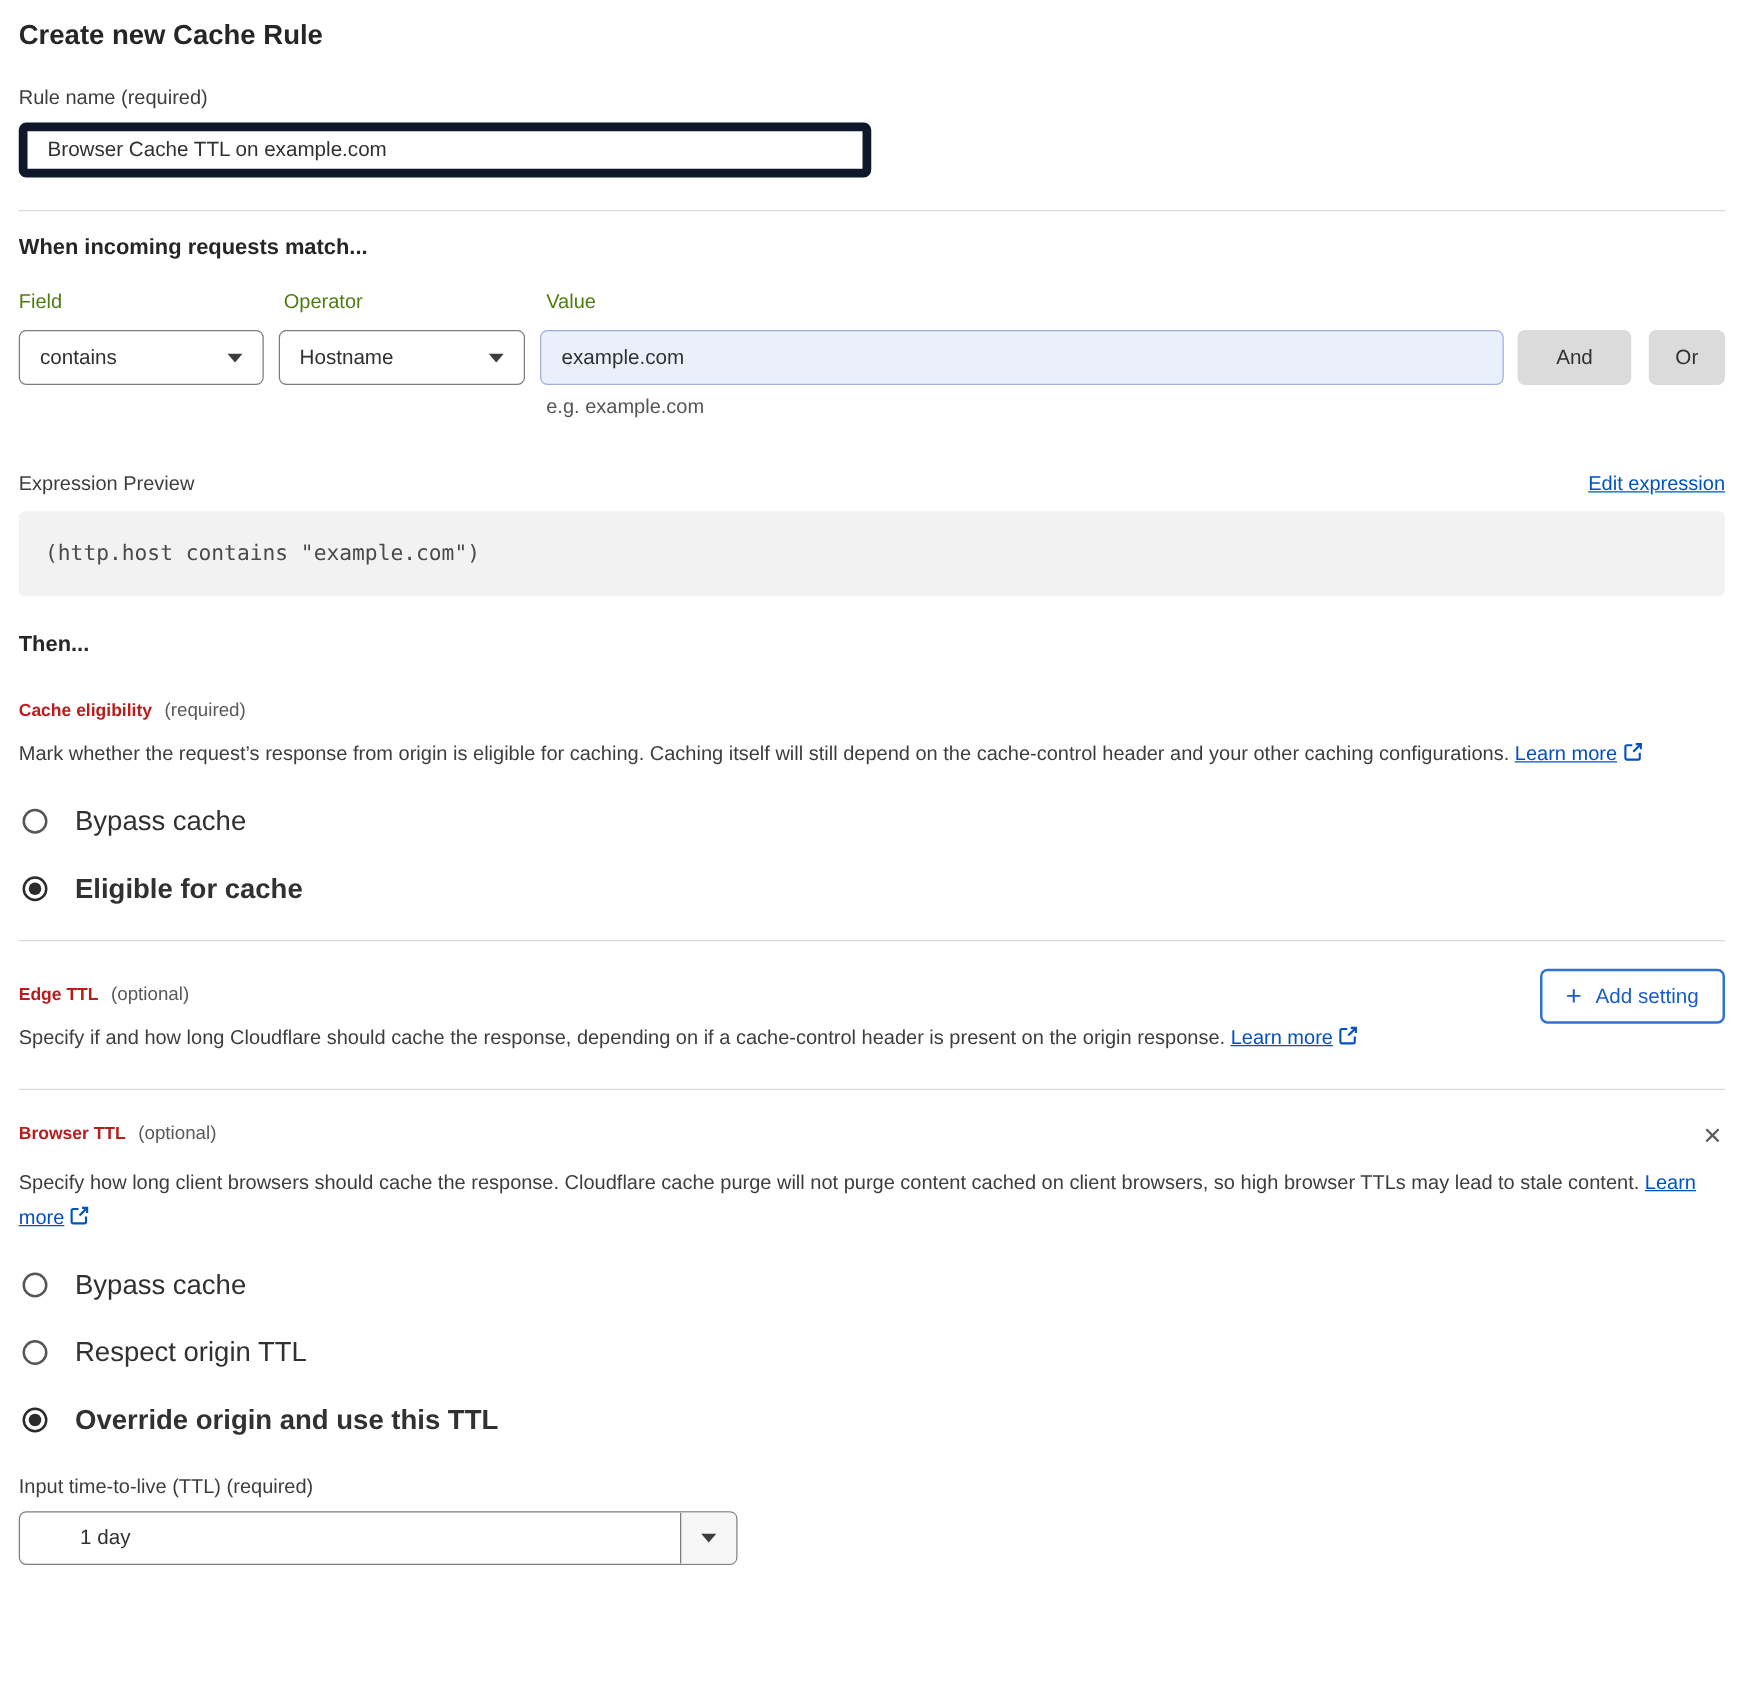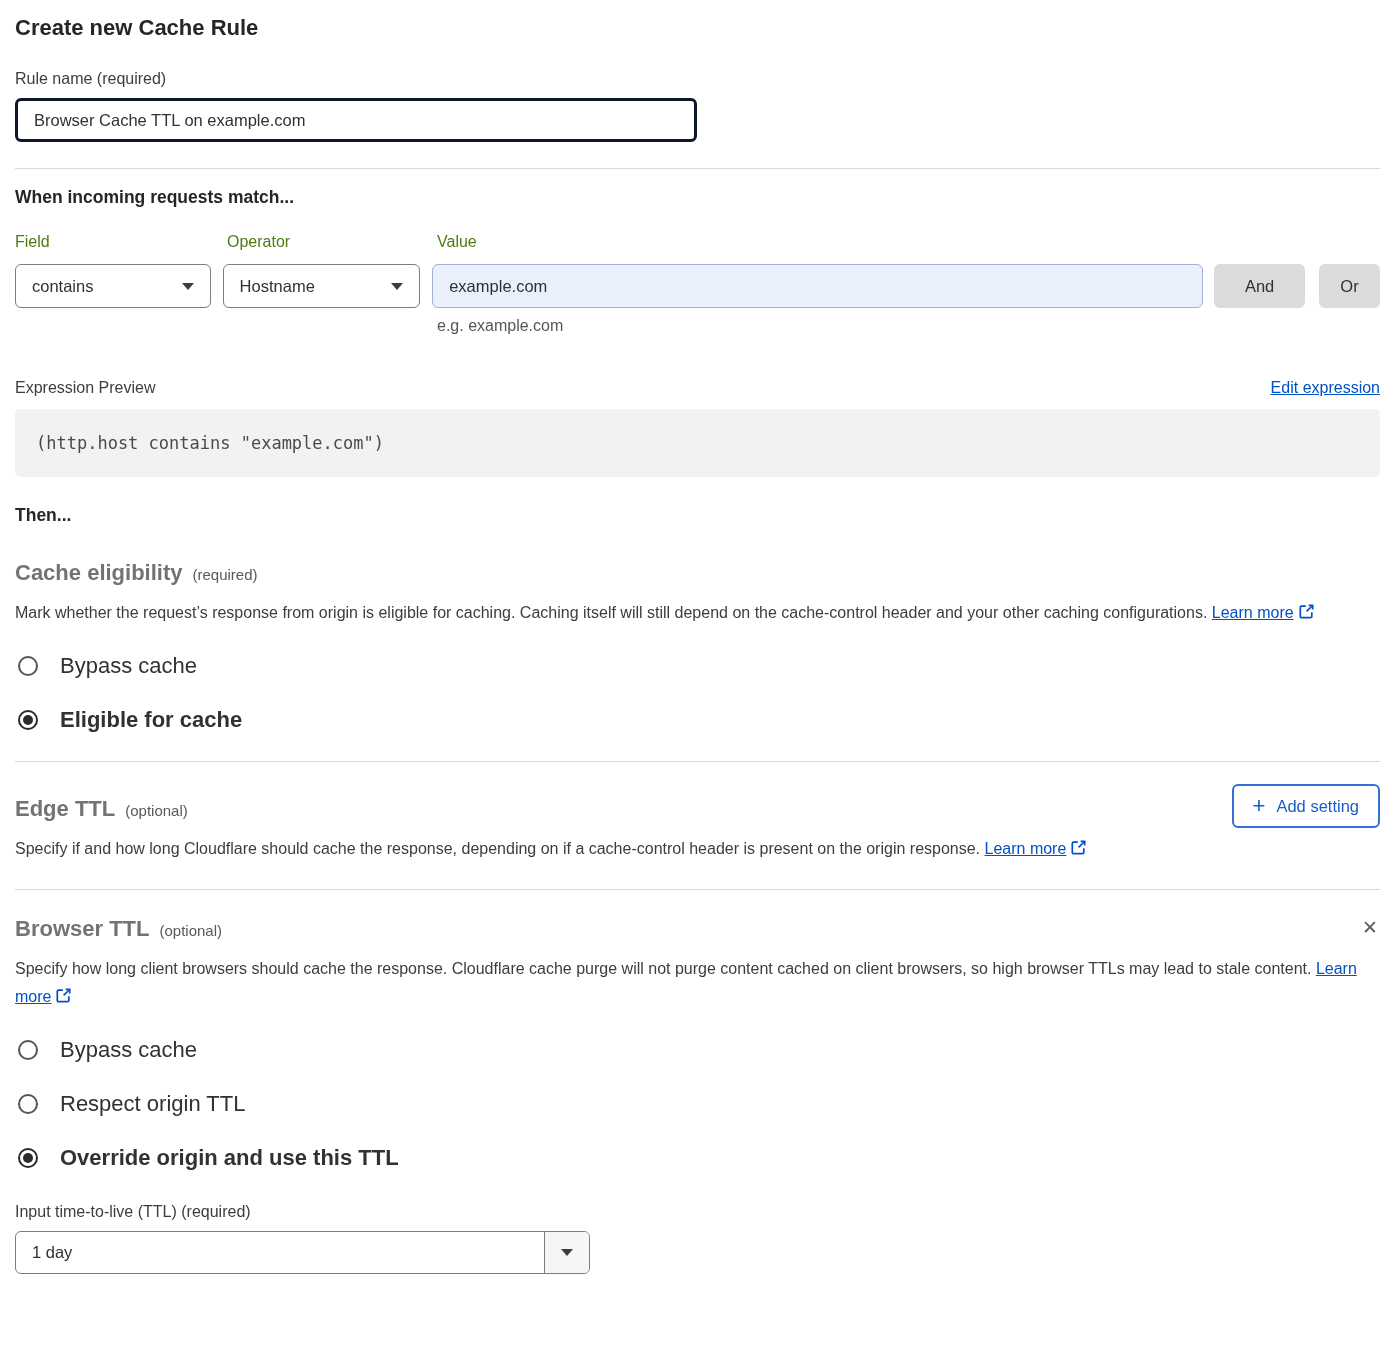--- a/index.html
+++ b/index.html
@@ -19,21 +19,21 @@
     line-height: 28px;
   }
 
   .field-label { margin-top: 28px; font-size: 16px; color: #3d3d3d; }
 
   .text-input {
     display: block;
     margin-top: 10px;
     height: 44px;
     width: 682px;
-    border: 3px solid #0f172a;
+    border: 7px solid #0f172a;
     border-radius: 6px;
     padding: 0 16px;
     font-size: 16.5px;
     font-family: "Liberation Sans", "DejaVu Sans", sans-serif;
     color: #313131;
     background: #ffffff;
     outline: none;
   }
   .help-text { margin-top: 10px; color: #4f4f4f; font-size: 16px; }
 
@@ -122,23 +122,23 @@
   .code-block code {
     font-family: "DejaVu Sans Mono", "Liberation Mono", monospace;
     font-size: 17px;
     color: #4a4a4a;
   }
 
   h2.then-heading { margin-top: 28px; font-size: 17.5px; font-weight: 700; color: #262626; }
 
   .sec-title-row { margin-top: 34px; display: flex; align-items: baseline; }
   .sec-title {
-    font-size: 22px;
+    font-size: 14px;
     font-weight: 700;
-    color: #737373;
+    color: #b91c1c;
   }
   .qualifier { margin-left: 10px; font-size: 15px; color: #595959; }
 
   p.desc {
     margin-top: 13px;
     font-size: 16px;
     line-height: 28px;
     color: #3d3d3d;
     max-width: 1345px;
   }
@@ -210,20 +210,21 @@
     margin-top: 10px;
     width: 575px;
     height: 43px;
     border: 1px solid #7d7d7d;
     border-radius: 6px;
     display: flex;
     align-items: stretch;
     overflow: hidden;
     cursor: pointer;
     background: #ffffff;
+    padding-left: 32px;
   }
   .ttl-value {
     flex: 1 1 auto;
     display: flex;
     align-items: center;
     padding: 0 16px;
     font-size: 16.5px;
     color: #313131;
   }
   .ttl-btn {

